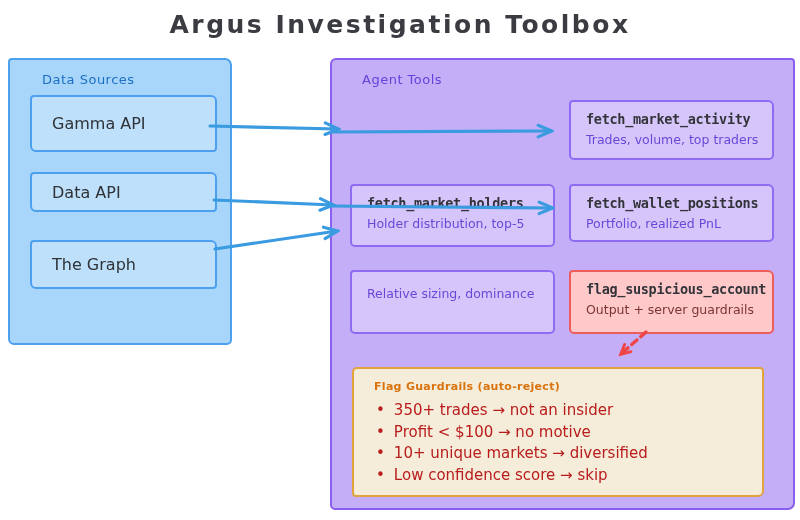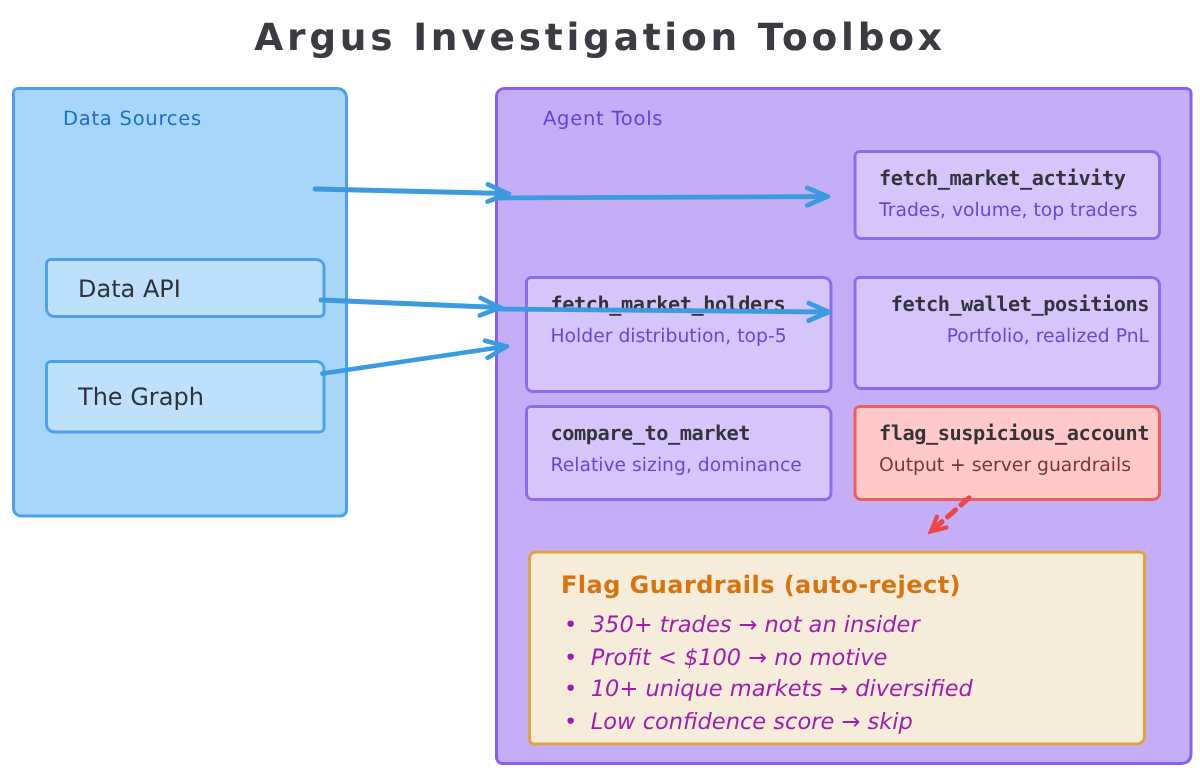--- a/index.html
+++ b/index.html
@@ -38,64 +38,66 @@
     font-family:"DejaVu Sans Mono", monospace;
     font-size:13.5px;font-weight:bold;color:#33343a;letter-spacing:-0.3px;white-space:nowrap;
   }
   .tool-desc{margin-top:5px;font-size:12.5px;color:#6948d8;white-space:nowrap;}
   .tool-red{background:#ffc9c9;border-color:#ef5c5c;}
   .tool-red .tool-desc{color:#7c3434;}
   .guardrails{
     position:absolute;left:20px;top:307px;width:412px;height:130px;box-sizing:border-box;
     background:#f5ecd9;border:2px solid #e2a23e;border-radius:5px 4px 6px 4px;
   }
-  .g-title{margin:11px 0 7px 20px;font-size:16px;font-weight:bold;color:#d9730d;letter-spacing:0.3px;}
+  .g-title{margin:11px 0 7px 20px;font-size:11px;font-weight:bold;color:#d9730d;letter-spacing:0.3px;}
   .g-list{margin:0;padding:0 0 0 22px;list-style:none;}
-  .g-list li{font-size:15px;color:#a21caf;line-height:21.5px;font-style:italic;}
+  .g-list li{font-size:15px;color:#b91c1c;line-height:21.5px;}
   .g-list li::before{content:"\2022";margin-right:9px;}
   .arrows{position:absolute;left:0;top:0;pointer-events:none;}
   .arrows line{stroke:#3a9be0;stroke-width:3.2;stroke-linecap:round;}
   .arrows line.red{stroke:#ee4545;stroke-width:3.4;}
 </style>
 </head>
 <body>
 
 <div class="canvas">
 
   <h1 class="title">Argus Investigation Toolbox</h1>
 
   <section class="panel panel-blue">
     <div class="panel-header hdr-blue">Data Sources</div>
+    <div class="src-box" style="top:35px;height:57px;">
+      <span>Gamma API</span>
+    </div>
     <div class="src-box" style="top:112px;height:40px;">
       <span>Data API</span>
     </div>
     <div class="src-box" style="top:180px;height:49px;">
       <span>The Graph</span>
     </div>
   </section>
 
   <section class="panel panel-purple">
     <div class="panel-header hdr-purple">Agent Tools</div>
 
     <div class="tool" style="left:237px;top:40px;height:60px;">
       <div class="tool-name">fetch_market_activity</div>
       <div class="tool-desc">Trades, volume, top traders</div>
     </div>
 
-    <div class="tool" style="left:18px;top:124px;height:78px;">
+    <div class="tool" style="left:18px;top:124px;height:63px;">
       <div class="tool-name">fetch_market_holders</div>
       <div class="tool-desc">Holder distribution, top-5</div>
     </div>
-    <div class="tool" style="left:237px;top:124px;height:76px;text-align:right;">
+    <div class="tool" style="left:237px;top:124px;height:58px;">
       <div class="tool-name">fetch_wallet_positions</div>
       <div class="tool-desc">Portfolio, realized PnL</div>
     </div>
 
     <div class="tool" style="left:18px;top:210px;height:64px;">
-      <div class="tool-name">compare_to_market</div>
       <div class="tool-desc">Relative sizing, dominance</div>
     </div>
     <div class="tool tool-red" style="left:237px;top:210px;height:64px;">
       <div class="tool-name">flag_suspicious_account</div>
       <div class="tool-desc">Output + server guardrails</div>
     </div>
 
     <div class="guardrails">
       <div class="g-title">Flag Guardrails (auto-reject)</div>
       <ul class="g-list">

